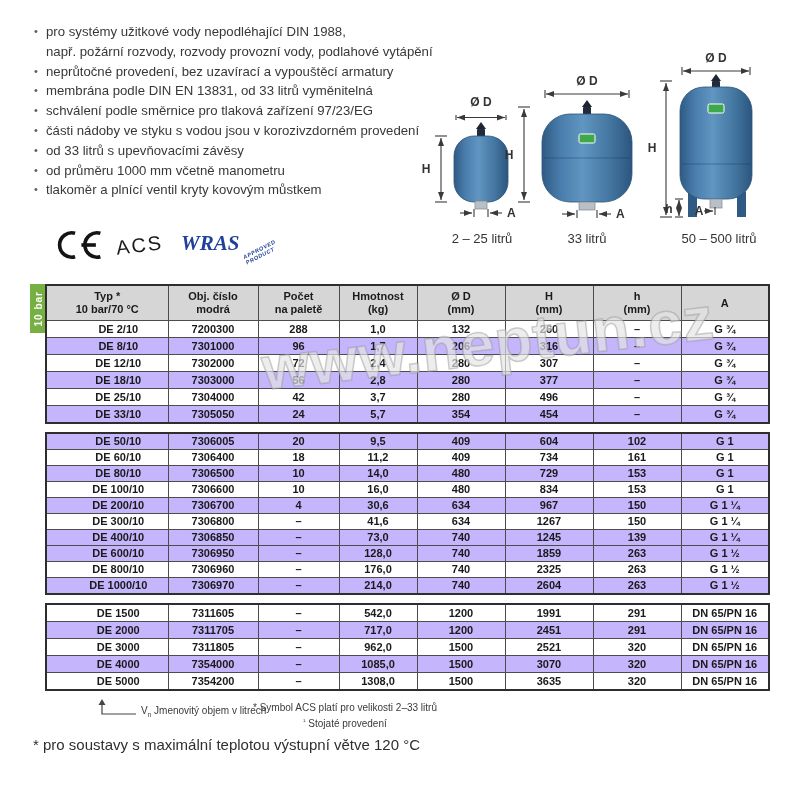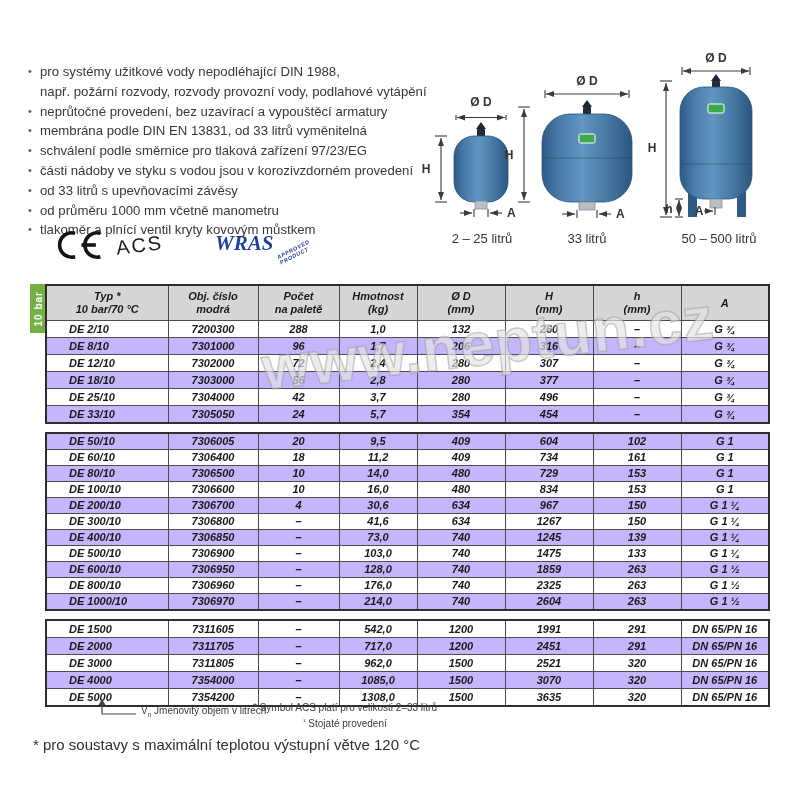--- a/index.html
+++ b/index.html
@@ -2,64 +2,64 @@
 <html><head>
 <meta charset="utf-8">
 <style>
   html,body { margin:0; padding:0; background:#ffffff; }
   #page {
     position:relative; width:800px; height:800px; background:#fff;
     font-family:"Liberation Sans", sans-serif; color:#2d2d2d; overflow:hidden;
   }
 
   
-  .bullets { position:absolute; left:27px; top:22px; width:436px;margin-top:40px; }
+  .bullets { position:absolute; left:33px; top:22px; width:436px; }
   .bullets ul { list-style:none; margin:0; padding:0; }
   .bullets li { font-size:13.2px; line-height:1.5; color:#383838; padding-left:13px; position:relative; }
   .bullets li::before { content:"•"; position:absolute; left:1px; top:1px; color:#5a5a5a; font-size:11px; }
   .bullets li.cont { padding-left:13px; }
   .bullets li.cont::before { content:""; }
 
   
   .vessels { position:absolute; left:412px; top:24px; }
   .vessels text { font-family:"Liberation Sans",sans-serif; fill:#333; }
   .dim { stroke:#3a3a3a; stroke-width:1.1; fill:none; }
   .dimlabel { font-size:12px; font-weight:bold; }
   .caption { font-size:13px; fill:#3d3d3d; }
 
   
   .logo-ce { position:absolute; left:48px; top:228px; width:56px; height:34px; }
   .logo-acs { position:absolute; left:116px; top:234px; font-size:20px; letter-spacing:2px;
               color:#1a1a1a; transform:rotate(-7deg); }
   .logo-wras { position:absolute; left:181px; top:231px; color:#21409a; font-weight:bold;
-               font-style:italic; font-size:21px; font-family:"Liberation Serif", serif;margin-left:34px; }
+               font-style:italic; font-size:21px; font-family:"Liberation Serif", serif; }
   .wras-sub { position:absolute; left:62px; top:15px; transform:rotate(-27deg); font-size:5.5px;
               font-family:"Liberation Sans",sans-serif; line-height:1.15; letter-spacing:0.6px;
               font-style:italic; font-weight:bold; }
 
   
   .tab { position:absolute; left:30px; top:284px; width:17px; height:49px; background:#76b043;
          display:flex; align-items:center; justify-content:center; }
   .tab span { writing-mode:vertical-rl; transform:rotate(180deg); color:#fff; font-weight:bold;
               font-size:10px; letter-spacing:1px; }
 
   
-  .tables { position:absolute; left:45px; top:284px; width:723px;font-style:italic; }
+  .tables { position:absolute; left:45px; top:284px; width:723px; }
   table.spec { border-collapse:collapse; table-layout:fixed; width:723px; border:2px solid #2e2e2e; }
   table.spec + table.spec { margin-top:8px;border-radius:27px; }
   .spec th, .spec td { border:1px solid #4c4c4c; text-align:center; font-size:11px; color:#1a1a1a;
                        padding:0; line-height:1.15; white-space:nowrap; overflow:hidden; }
   .spec thead th { background:#d6d6d6; height:34px; font-weight:bold; }
   .spec thead .l2 { font-weight:bold; }
   .spec td { font-weight:bold; }
   tr.stripe-a { background:#ffffff; }
   tr.stripe-b { background:#c4b5fd; }
   .b1 td, .b3 td { height:16px; }
   .b2 td { height:15px; }
-  td.c0 { text-align:left; padding-left:22px; }
+  td.c0 { text-align:center; padding-left:22px; }
 
   
   .watermark { position:absolute; left:262px; top:334px; transform:rotate(-6.5deg);
                transform-origin:0 50%; font-size:61px; font-weight:bold; letter-spacing:1px;
                white-space:nowrap; z-index:4; pointer-events:none;
                color:rgba(255,255,255,0.5); -webkit-text-stroke:1.5px rgba(150,150,150,0.45);
                text-shadow:0 0 1px rgba(150,150,150,0.35); }
 
   
   .fn-left { position:absolute; left:96px; top:698px; font-size:10px; color:#3a3a3a;
@@ -405,30 +405,20 @@
             <td class="c0">DE 400/10</td>
             <td class="c1">7306850</td>
             <td>–</td>
             <td>73,0</td>
             <td>740</td>
             <td>1245</td>
             <td>139</td>
             <td>G 1 ¼</td>
           </tr>
 
-          <tr class="stripe-a">
-            <td class="c0">DE 500/10</td>
-            <td class="c1">7306900</td>
-            <td>–</td>
-            <td>103,0</td>
-            <td>740</td>
-            <td>1475</td>
-            <td>133</td>
-            <td>G 1 ¼</td>
-          </tr>
 
           <tr class="stripe-b">
             <td class="c0">DE 600/10</td>
             <td class="c1">7306950</td>
             <td>–</td>
             <td>128,0</td>
             <td>740</td>
             <td>1859</td>
             <td>263</td>
             <td>G 1 ½</td>

